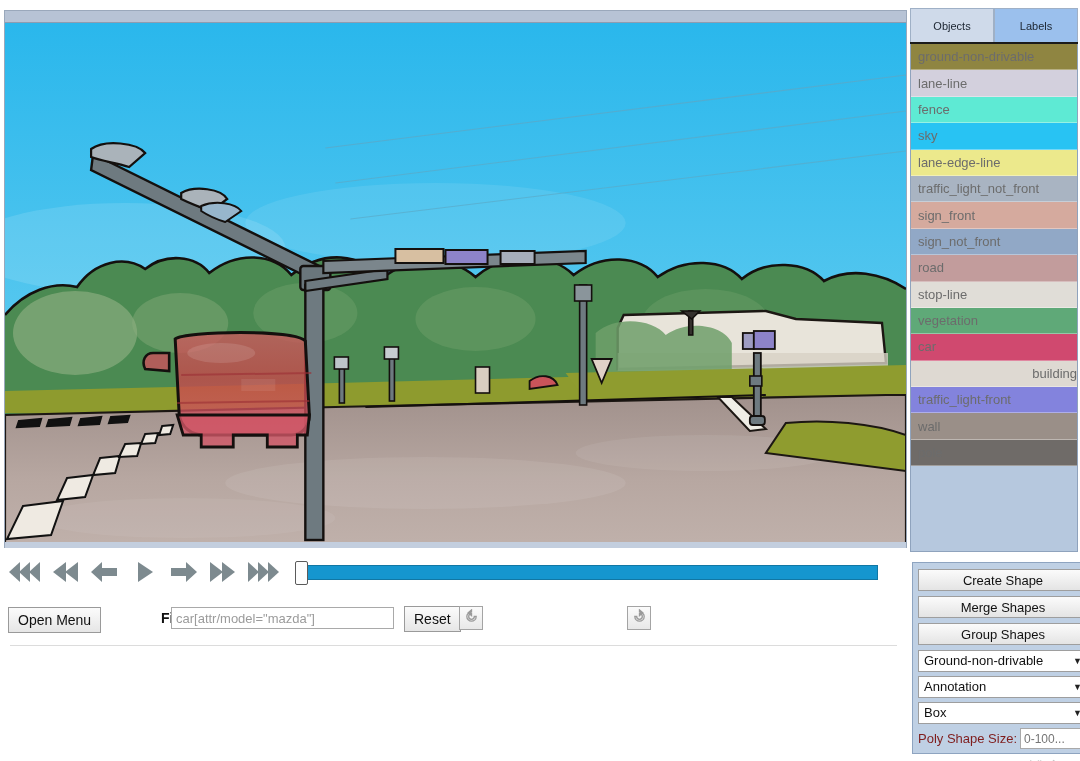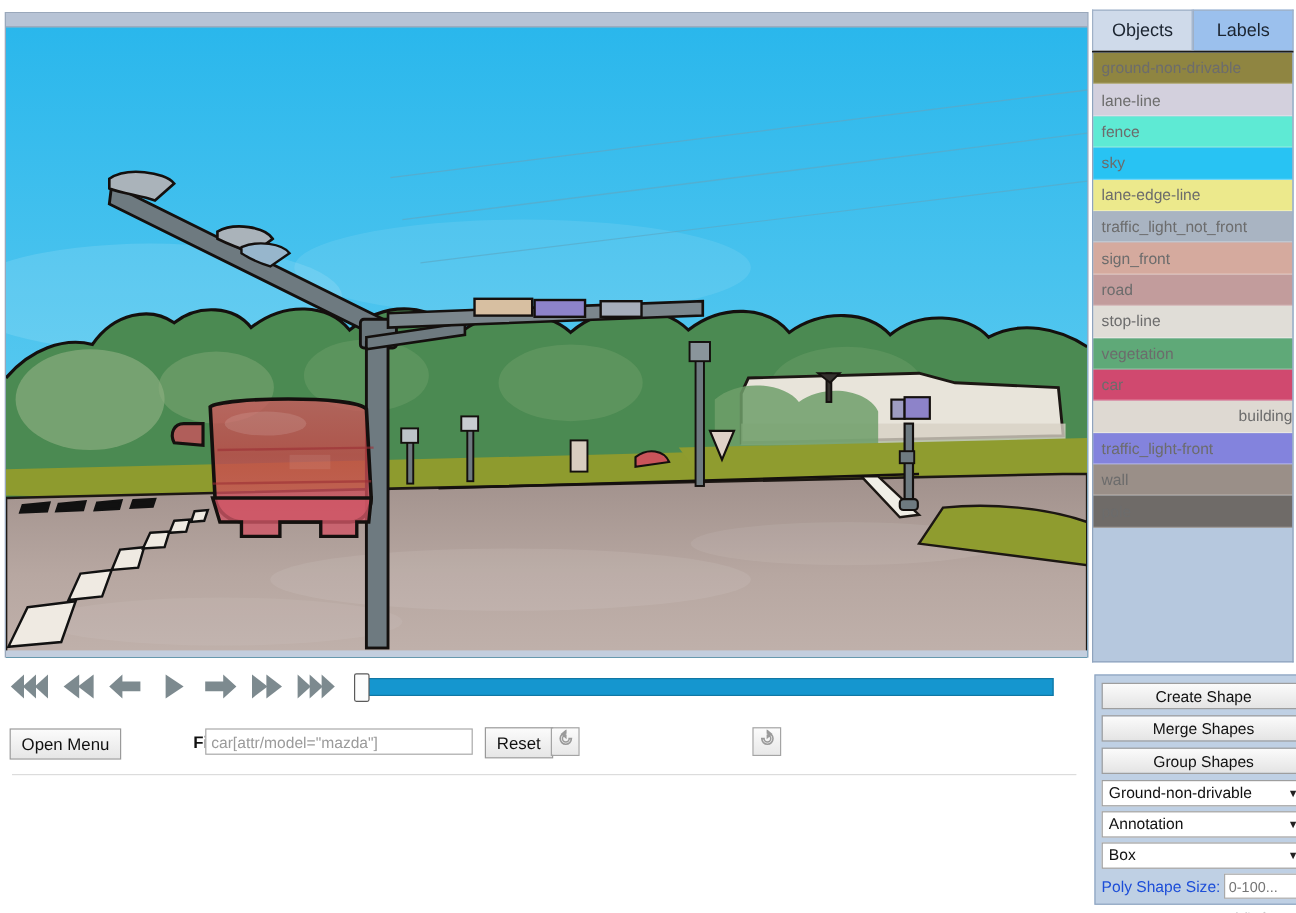--- a/index.html
+++ b/index.html
@@ -126,21 +126,21 @@
     position: absolute; left: 910px; top: 8px;
     width: 168px; height: 548px;
   }
   .tabs {
     display: flex; width: 100%; height: 36px;
     border-bottom: 2px solid #1b1b1b;
   }
   .tab {
     flex: 1;
     display: flex; align-items: center; justify-content: center;
-    font-size: 15px; color: #1b2430;
+    font-size: 11px; color: #1b2430;
     background: #cfdaea;
     border: 1px solid #9fb0c6;
     border-bottom: none;
     cursor: pointer;
   }
   .tab.active { background: #9bc0ed; }
   .label-list {
     width: 100%;
     height: 508px;
     background: #b6c8de;
@@ -198,21 +198,21 @@
     white-space: nowrap;
   }
   .tool-select .caret {
     position: absolute; right: 5px; top: 0;
     font-size: 9px; color: #222; line-height: 21px;
   }
   .poly-row {
     display: flex; align-items: center;
     margin-top: 2px;
   }
-  #poly-shape-label { font-size: 13px; color: #1d4ed8; white-space: nowrap; }
+  #poly-shape-label { font-size: 13px; color: #7f1d1d; white-space: nowrap; }
   #poly-shape-input {
     width: 62px; height: 21px;
     margin-left: 3px;
     border: 1px solid #a9a9a9;
     background: #fff;
     font-size: 12px;
     color: #4b4b4b;
     padding: 1px 3px;
     font-family: "Liberation Sans", sans-serif;
   }
@@ -512,20 +512,23 @@
         </div>
         <div class="label-row" style="background: rgb(236, 233, 140);">
           <span>lane-edge-line</span>
         </div>
         <div class="label-row" style="background: rgb(169, 180, 194);">
           <span>traffic_light_not_front</span>
         </div>
         <div class="label-row" style="background: rgb(213, 170, 158);">
           <span>sign_front</span>
         </div>
+        <div class="label-row" style="background: rgb(145, 168, 198);">
+          <span>sign_not_front</span>
+        </div>
         <div class="label-row" style="background: rgb(194, 156, 156);">
           <span>road</span>
         </div>
         <div class="label-row" style="background: rgb(224, 221, 215);">
           <span>stop-line</span>
         </div>
         <div class="label-row" style="background: rgb(95, 169, 120);">
           <span>vegetation</span>
         </div>
         <div class="label-row" style="background: rgb(208, 73, 111);">

